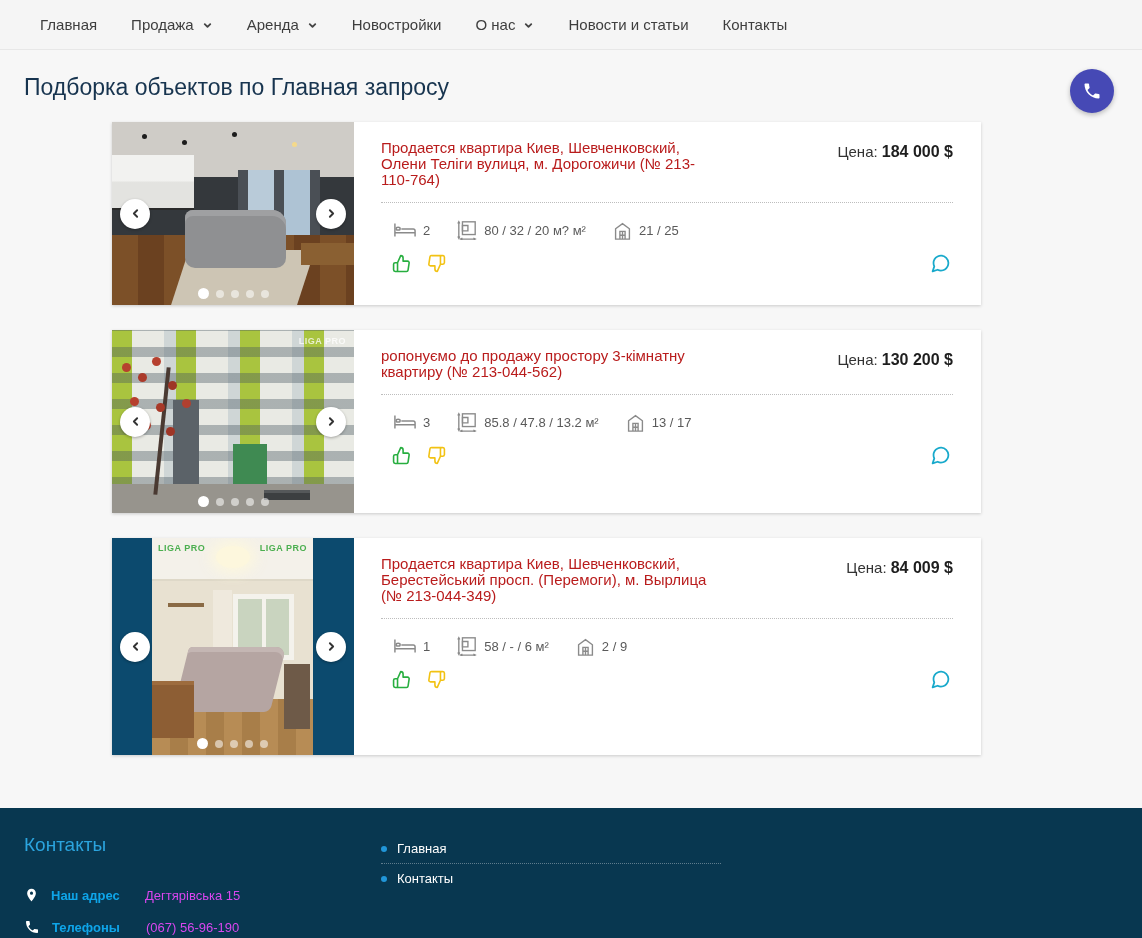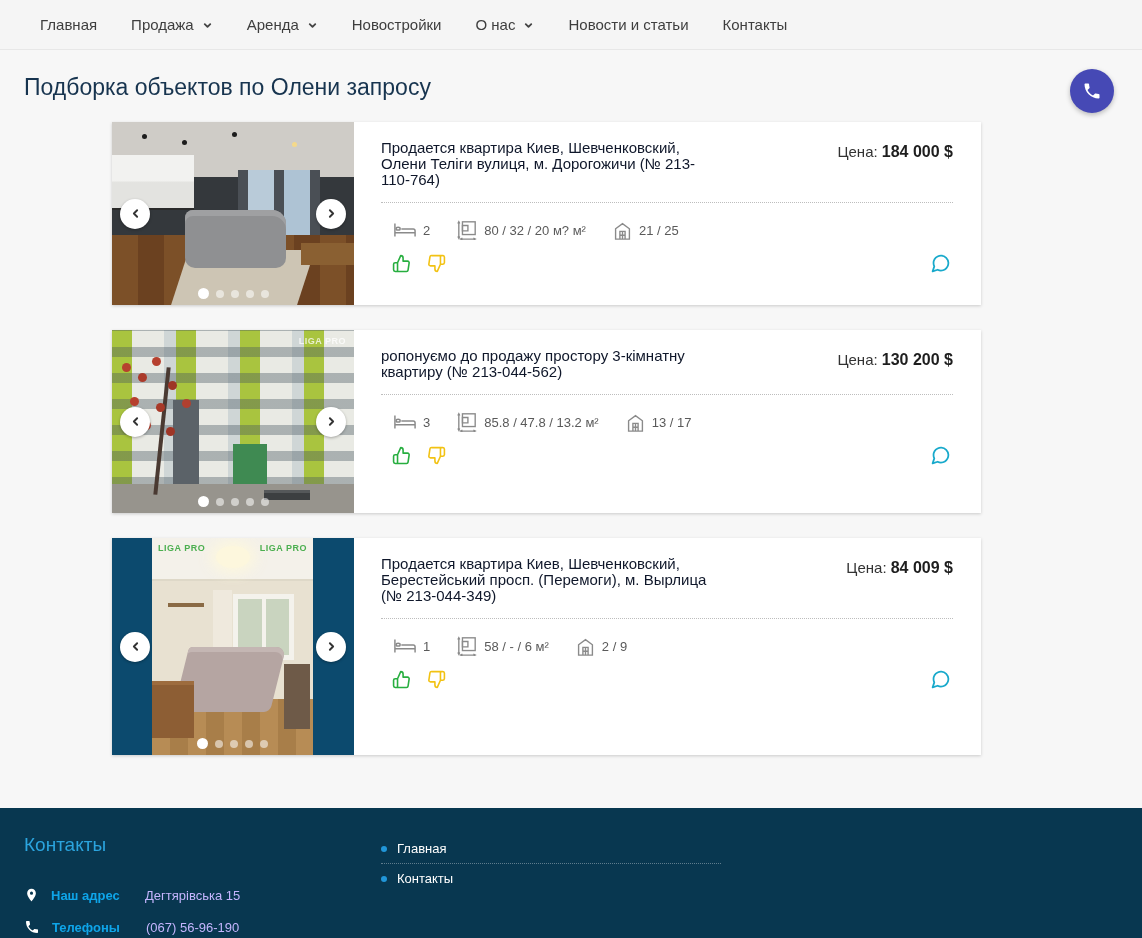--- a/index.html
+++ b/index.html
@@ -31,21 +31,21 @@
            justify-content:center; cursor:pointer; z-index:5; }
   .arrow.left { left:8px; } .arrow.right { right:8px; }
   .dots { position:absolute; bottom:6px; left:0; right:0; display:flex; justify-content:center;
           gap:7px; align-items:center; z-index:4; }
   .dot { width:8px; height:8px; border-radius:50%; background:rgba(255,255,255,.55); cursor:pointer; }
   .dot.active { width:11px; height:11px; background:#fff; }
   .wm { position:absolute; font-size:9px; font-weight:bold; letter-spacing:.5px; z-index:3; }
 
   .card-body { flex:1; padding:18px 28px 0 27px; position:relative; }
   .card-top { display:flex; }
-  .listing-title { width:340px; font-size:15px; line-height:16px; color:#0f172a; cursor:pointer; }
+  .listing-title { width:340px; font-size:15px; line-height:16px; color:#b91c1c; cursor:pointer; }
   .price { margin-left:auto; white-space:nowrap; font-size:15px; color:#333; padding-top:3px; }
   .price b { font-size:16px; color:#1e1e1e; }
   .dotsep { border:none; border-top:1px dotted #bdbdbd; margin-top:14px; }
   .feats { display:flex; align-items:center; gap:27px; margin-top:17px; padding-left:13px; }
   .feat { display:flex; align-items:center; gap:7px; font-size:13px; color:#5a5a5a; }
   .feat svg { stroke:#8a8a8a; }
   .actions { display:flex; align-items:center; margin-top:13px; padding-left:11px; padding-right:0; }
   .thumb { cursor:pointer; margin-right:16px; display:flex; }
   .comment { margin-left:auto; cursor:pointer; display:flex; margin-right:2px; }
 
@@ -85,21 +85,21 @@
   .s3-dresser { position:absolute; bottom:8%; left:0; width:26%; height:26%; background:#8d5e34; border-top:4px solid #9d6c3e; }
   .s3-chair { position:absolute; bottom:12%; right:2%; width:16%; height:30%; background:#6e5a48; }
 
   
   .footer { position:absolute; left:0; right:0; bottom:0; top:808px; background:#083750; color:#fff; display:flex; padding:26px 0 0 24px; }
   .f-col-left { width:357px; }
   .f-col-right { width:340px; }
   .f-head { font-size:19px; color:#2ba4de; margin-bottom:30px; }
   .f-row { display:flex; align-items:center; gap:12px; margin-bottom:15px; }
   .f-label { color:#0ea5e9; font-weight:bold; font-size:13px; cursor:pointer; width:82px; }
-  .f-val { font-size:13px; color:#c4b5fd; }
+  .f-val { font-size:13px; color:#d946ef; }
   .f-link { display:flex; align-items:center; gap:10px; font-size:13px; padding:7px 0; cursor:pointer; }
   .f-bullet { width:6px; height:6px; border-radius:50%; background:#2196d8; }
   .f-sep { border:none; border-top:1px dotted rgba(255,255,255,.35); }
 </style>
 </head>
 <body>
 
 <nav class="nav">
   <div class="nav-item">
       <span>Главная</span>
@@ -127,21 +127,21 @@
     </div>
   <div class="nav-item">
       <span>Новости и статьи</span>
     </div>
   <div class="nav-item">
       <span>Контакты</span>
     </div>
 </nav>
 
 <div class="page-head">
-  <h1 class="page-title">Подборка объектов по Олени запросу</h1>
+  <h1 class="page-title">Подборка объектов по Главная запросу</h1>
   <div class="phone-fab">
     <svg width="20" height="20" viewBox="0 0 24 24" fill="#fff">
         <path d="M6.62 10.79c1.44 2.83 3.76 5.14 6.59 6.59l2.2-2.2c.27-.27.67-.36 1.02-.24 1.12.37 2.33.57 3.57.57.55 0 1 .45 1 1V20c0 .55-.45 1-1 1-9.39 0-17-7.61-17-17 0-.55.45-1 1-1h3.5c.55 0 1 .45 1 1 0 1.25.2 2.45.57 3.57.11.35.03.74-.25 1.02l-2.2 2.2z"></path>
       </svg>
   </div>
 </div>
 
 <div class="cards">
 
   <div class="card h1">

